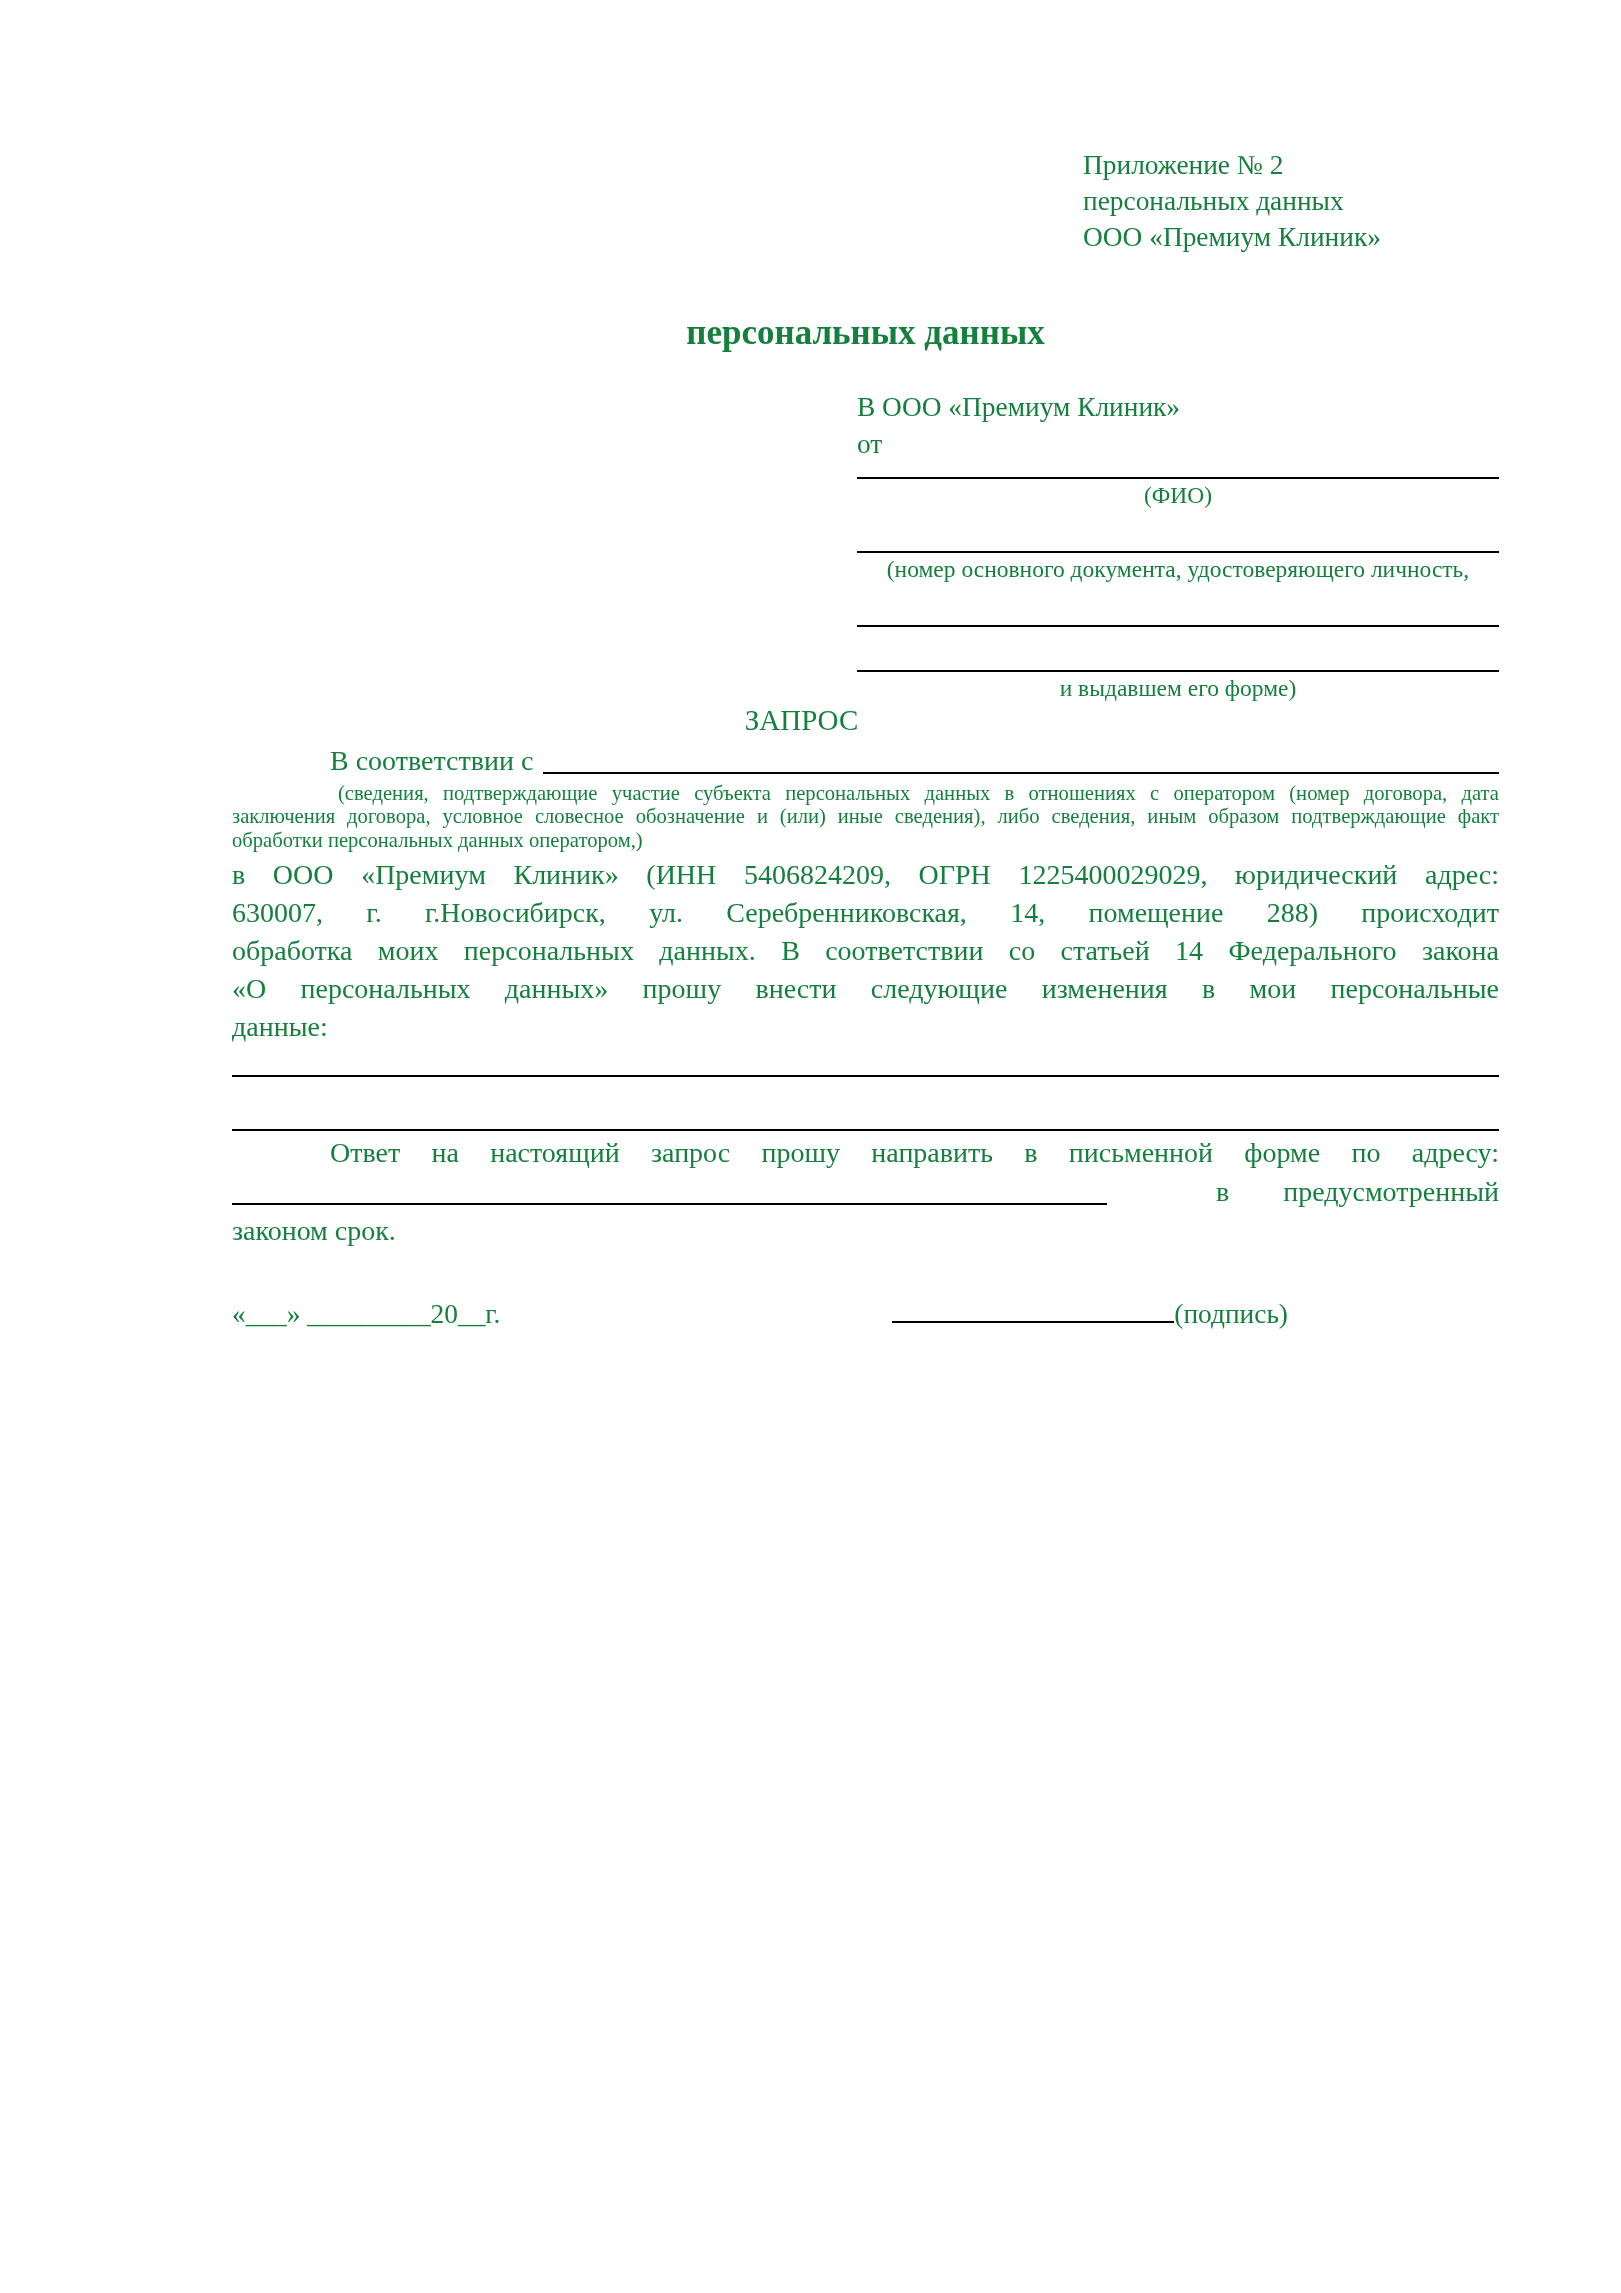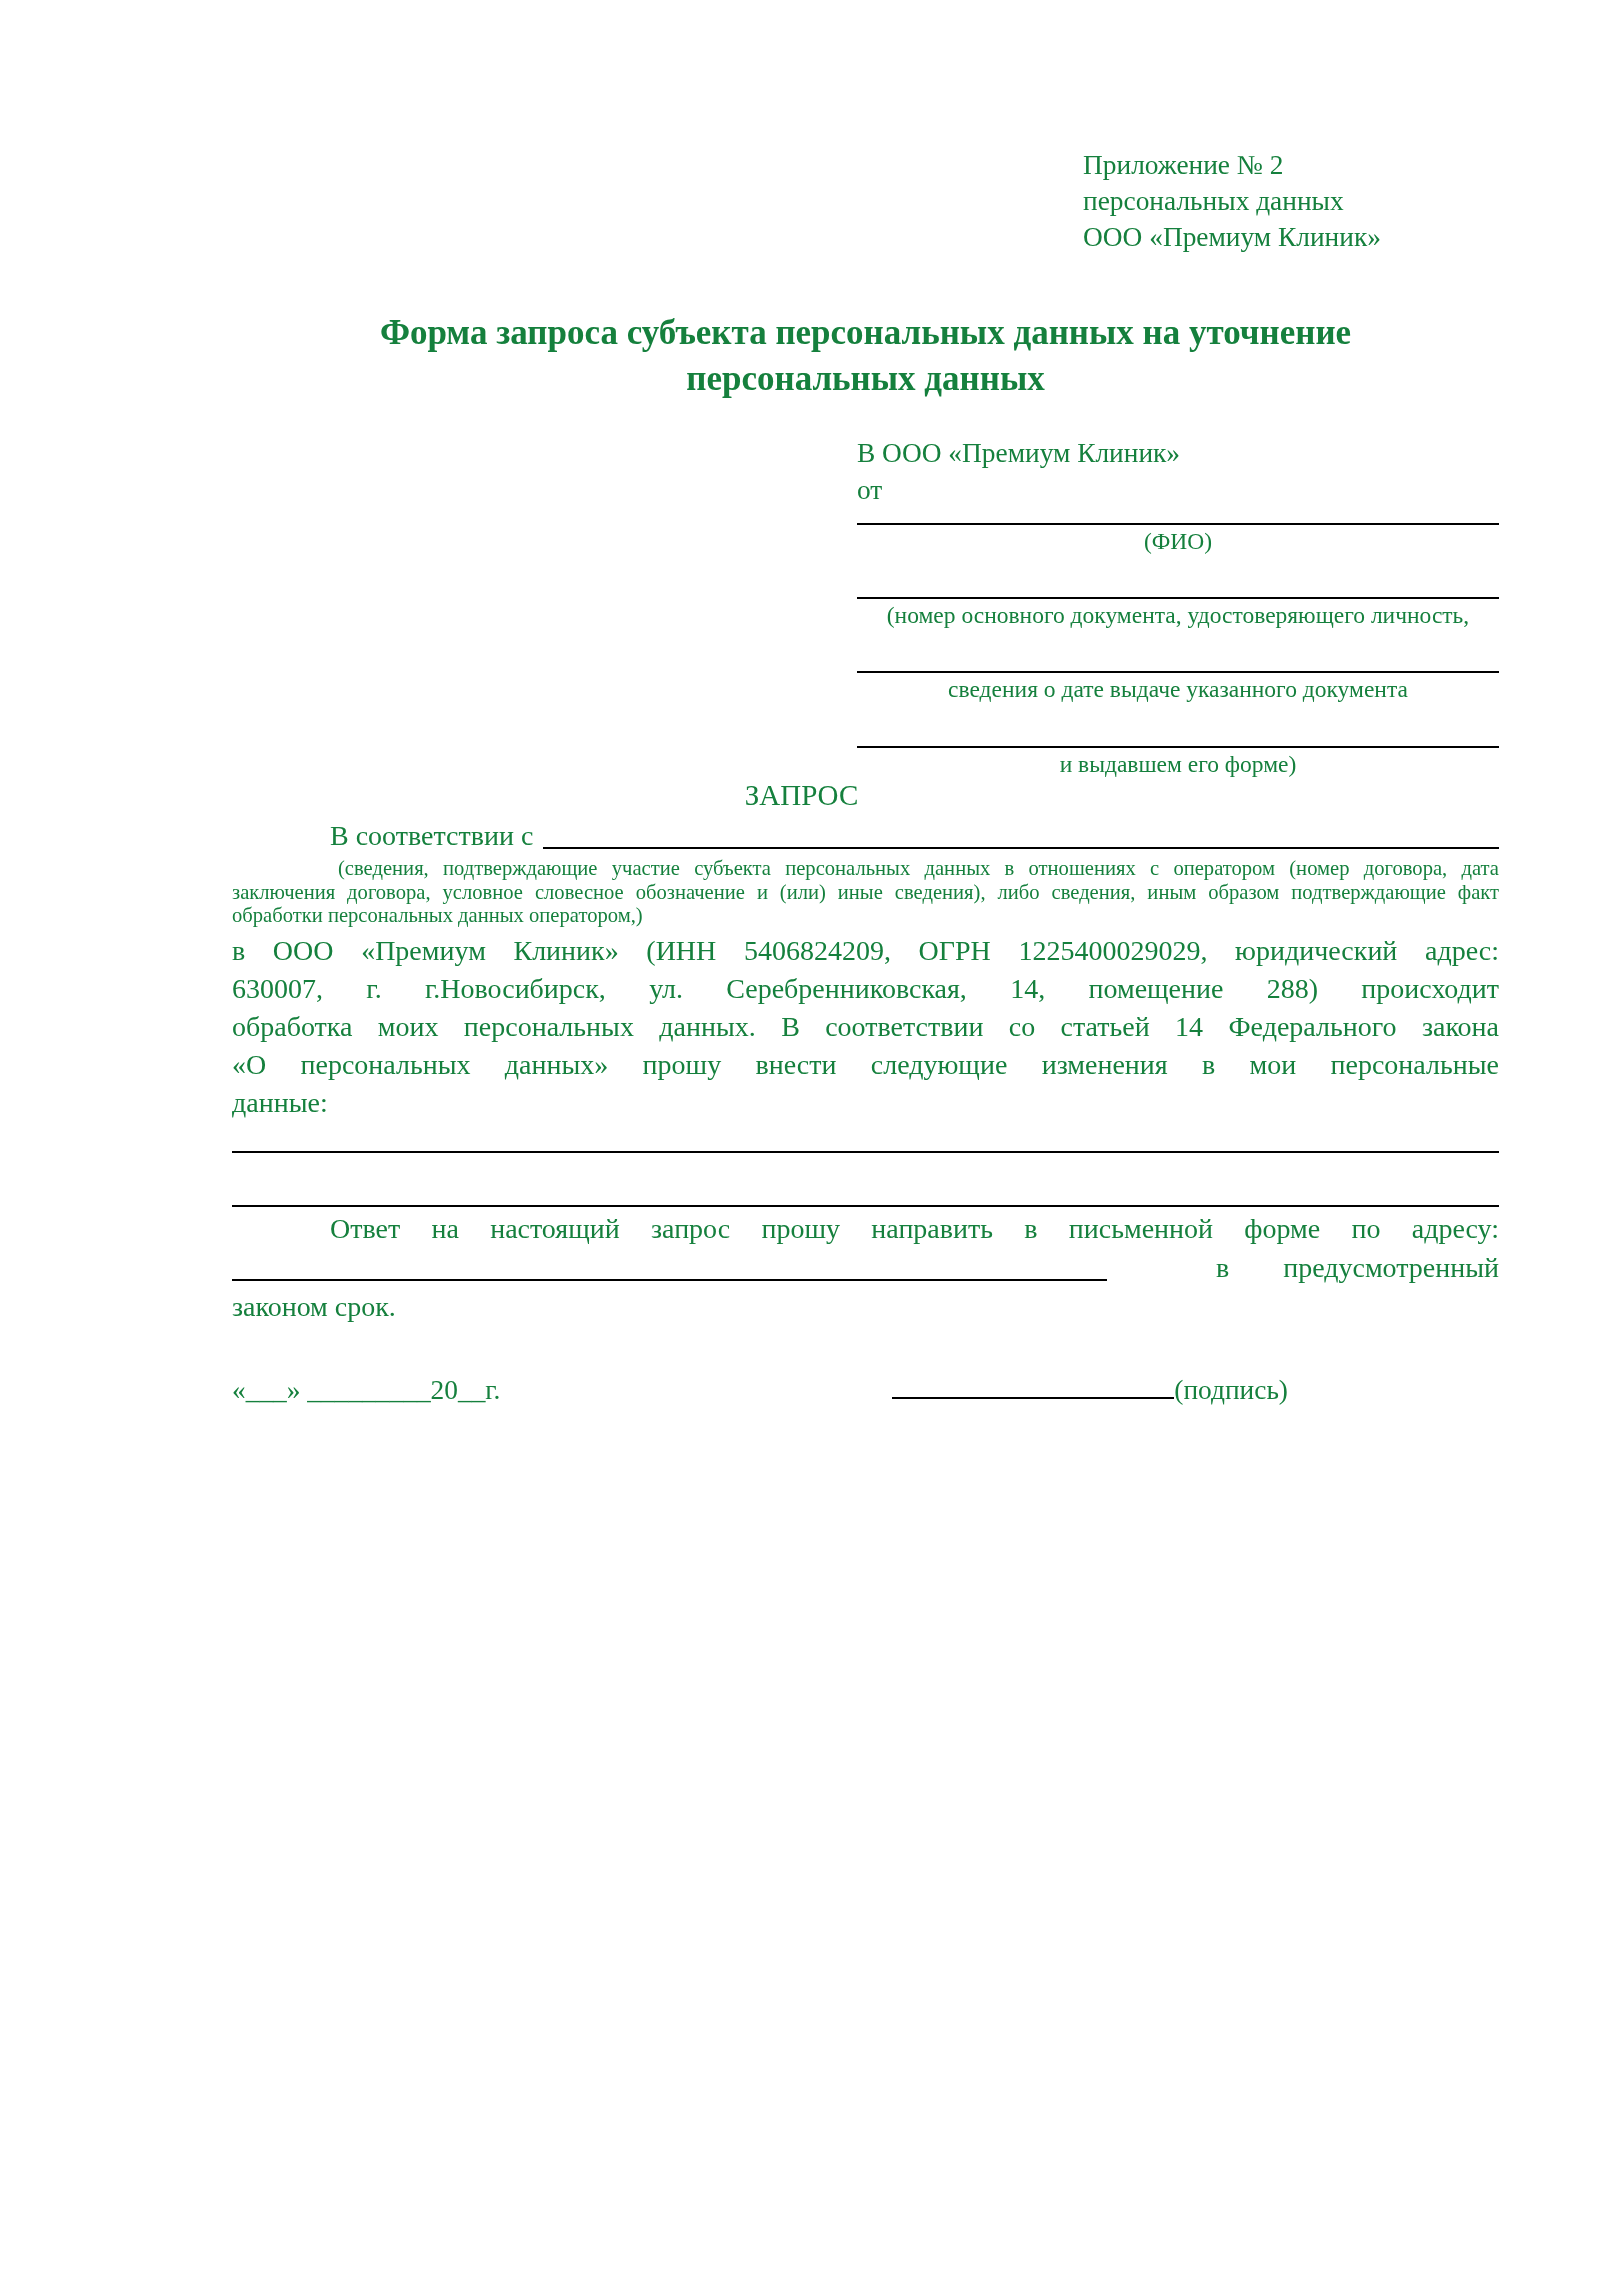--- a/index.html
+++ b/index.html
@@ -67,41 +67,39 @@
 
 <div class="page">
 
   <div class="hdr">
       <div class="hline">Приложение № 2</div>
       <div class="hline">персональных данных</div>
       <div class="hline">ООО «Премиум Клиник»</div>
     </div>
 
   <div class="title">
-      <div class="tline">Форма запроса субъекта персональных данных на уточнение</div>
       <div class="tline">персональных данных</div>
     </div>
 
   <div class="addr">
     <div class="a-to">В ООО «Премиум Клиник»</div>
     <div class="a-from">от</div>
 
     <div class="field">
       <div class="rule"></div>
       <div class="fcap">(ФИО)</div>
     </div>
 
     <div class="field gap">
       <div class="rule"></div>
       <div class="fcap">(номер основного документа, удостоверяющего личность,</div>
     </div>
 
     <div class="field gap">
       <div class="rule"></div>
-      <div class="fcap">сведения о дате выдаче указанного документа</div>
     </div>
 
     <div class="field gap">
       <div class="rule"></div>
       <div class="fcap">и выдавшем его форме)</div>
     </div>
   </div>
 
   <div class="req-head">ЗАПРОС</div>
 

